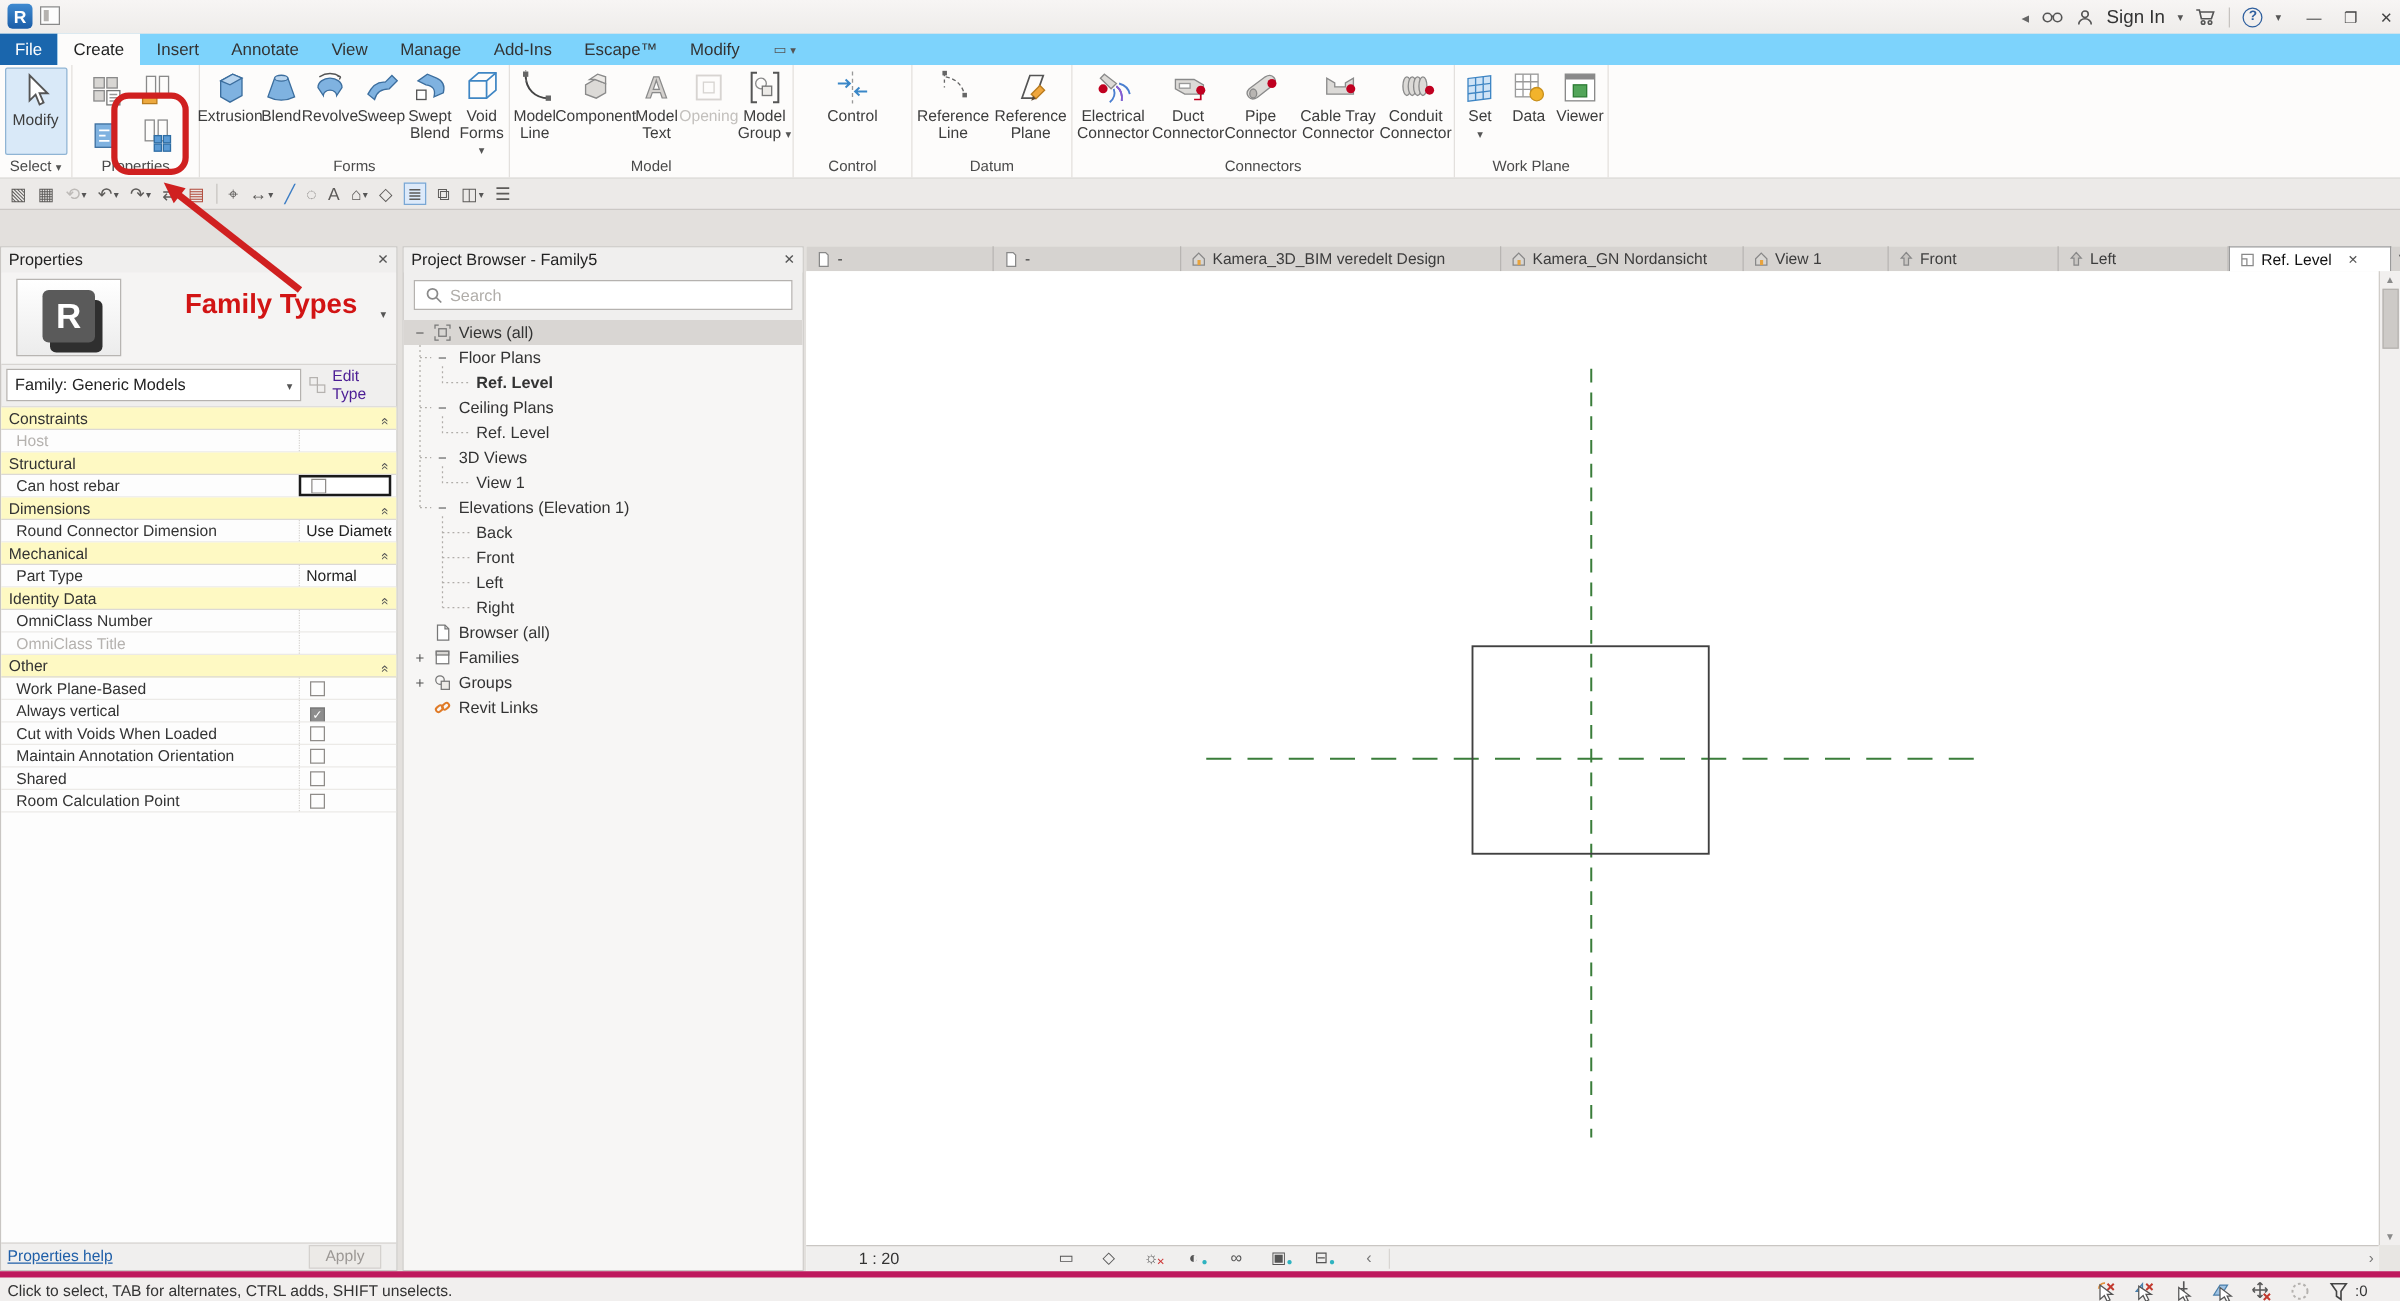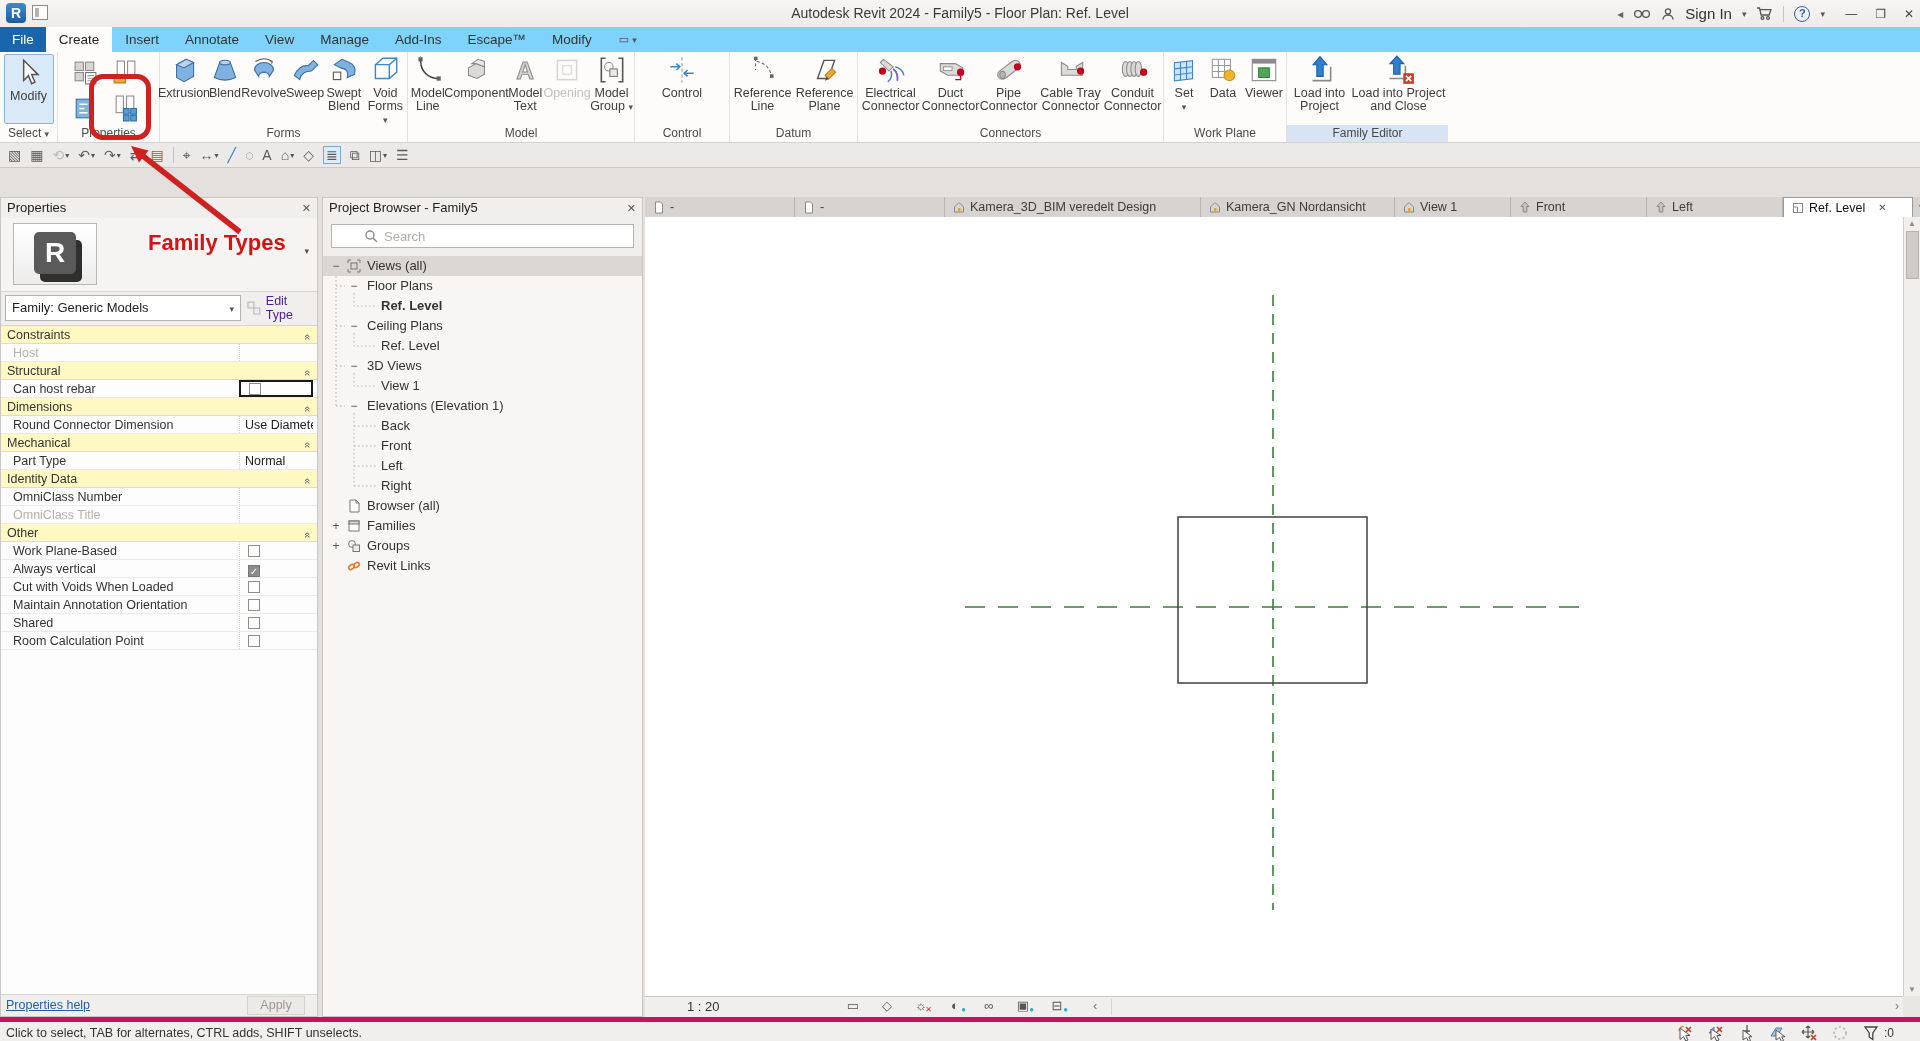--- a/index.html
+++ b/index.html
@@ -79,21 +79,21 @@
   .prow .vcell.focus { border:2px solid #1a1a1a; background:#fff; display:flex; align-items:center; }
   .collapse-ic { position:absolute; right:6px; top:2px; font-size:11px; color:#555; display:inline-block; transform:rotate(90deg); }
   .cb { display:inline-block; width:12px; height:12px; border:1px solid #8f8c89; background:#fdfdfd; vertical-align:-2px; margin-left:3px; font-size:10px; line-height:11px; text-align:center; color:#fff; }
   .cb.checked { background:#8d8d8d; border-color:#777; }
   #prop-footer { position:absolute; left:0; bottom:0; right:0; height:22px; background:#f0efee; border-top:1px solid #d8d5d2; }
   #prop-help { position:absolute; left:5px; top:3px; color:#1f5fa8; text-decoration:underline; font-size:12.5px; }
   #apply-btn { position:absolute; right:12px; top:1px; width:58px; height:19px; background:#eceae7; border:1px solid #d4d1ce; color:#9b9794; font-size:12.5px; text-align:center; line-height:17px; }
 
   
   #browser-panel { left:322px; width:321px; }
-  #search-row { position:absolute; left:8px; top:26px; width:303px; height:24px; background:#fff; border:1px solid #b5b2af; display:flex; align-items:center;padding-left:24px; }
+  #search-row { position:absolute; left:8px; top:26px; width:303px; height:24px; background:#fff; border:1px solid #b5b2af; display:flex; align-items:center; }
   #search-row svg { margin:0 6px 0 8px; }
   #search-input { border:none; outline:none; flex:1; font-size:13px; color:#333; font-family:"Liberation Sans",sans-serif; background:transparent; }
   #search-input::placeholder { color:#b0ada9; }
   #tree { position:absolute; left:0; top:58px; right:0; bottom:0; background:#f7f6f5; }
   .trow { position:relative; height:20px; line-height:20px; font-size:13px; color:#333; }
   .trow.sel { background:#d9d6d3; }
   .trow.bold { font-weight:bold; }
   .texp { position:absolute; top:0; width:12px; text-align:center; font-size:12px; color:#555; }
   .ticon { position:absolute; top:3px; }
   .tlabel { position:absolute; white-space:nowrap; }
@@ -131,21 +131,20 @@
   #anno-arrow { position:absolute; left:0; top:0; z-index:60; pointer-events:none; }
 </style>
 </head>
 <body>
 
 <div id="app">
 
   <div id="titlebar">
     <div id="revit-logo">R</div>
     <div id="tb-fileicon"></div>
-    <div id="tb-title">Autodesk Revit 2024 - Family5 - Floor Plan: Ref. Level</div>
     <div id="tb-right">
       <span class="tbglyph">◂</span>
       <svg width="18" height="14" viewBox="0 0 18 14">
           <g fill="none" stroke="#555" stroke-width="1.3">
             <circle cx="5" cy="7" r="3.4"></circle>
             <circle cx="13" cy="7" r="3.4"></circle>
             <path d="M8.4 6 h1.2"></path>
           </g>
         </svg>
       <svg width="14" height="14" viewBox="0 0 14 14">
@@ -453,41 +452,20 @@
               <rect x="4" y="5" width="22" height="20" fill="#fff" stroke="#8a8a8a"></rect>
               <rect x="4" y="5" width="22" height="4" fill="#8a8a8a"></rect>
               <rect x="10" y="13" width="10" height="9" fill="#52a559" stroke="#2e7d36"></rect>
             </svg>
           <span class="lbl">Viewer</span>
         </div>
       </div>
       <div class="plabel">Work Plane</div>
     </div>
 
-    <div class="rpanel" style="width:161px; border-right:none">
-      <div class="btnrow">
-        <div class="rb" style="width:62px">
-          <svg class="ic" viewBox="0 0 30 30">
-              <path d="M12 21 V10 H8.5 L15 2.5 L21.5 10 H18 V21 Z" fill="#2f7fd0" stroke="#1f5fa8"></path>
-              <path d="M8 25 H25 V12" fill="none" stroke="#8a8a8a" stroke-width="1.5"></path>
-            </svg>
-          <span class="lbl">Load into Project</span>
-        </div>
-        <div class="rb" style="width:96px">
-          <svg class="ic" viewBox="0 0 30 30">
-              <path d="M10 19 V9 H6.5 L13 2 L19.5 9 H16 V19 Z" fill="#2f7fd0" stroke="#1f5fa8"></path>
-              <path d="M6 23 H21 V11" fill="none" stroke="#8a8a8a" stroke-width="1.5"></path>
-              <rect x="19" y="18" width="10" height="10" fill="#d03a2f"></rect>
-              <path d="M21.5 20.5 l5 5 m0 -5 l-5 5" stroke="#fff" stroke-width="1.6"></path>
-            </svg>
-          <span class="lbl">Load into Project and Close</span>
-        </div>
-      </div>
-      <div class="plabel hl">Family Editor</div>
-    </div>
 
     <div style="flex:1"></div>
   </div>
 
   <div id="qat">
     <span class="qi">
         <span>▧</span>
       </span>
     <span class="qi">
         <span>▦</span>

